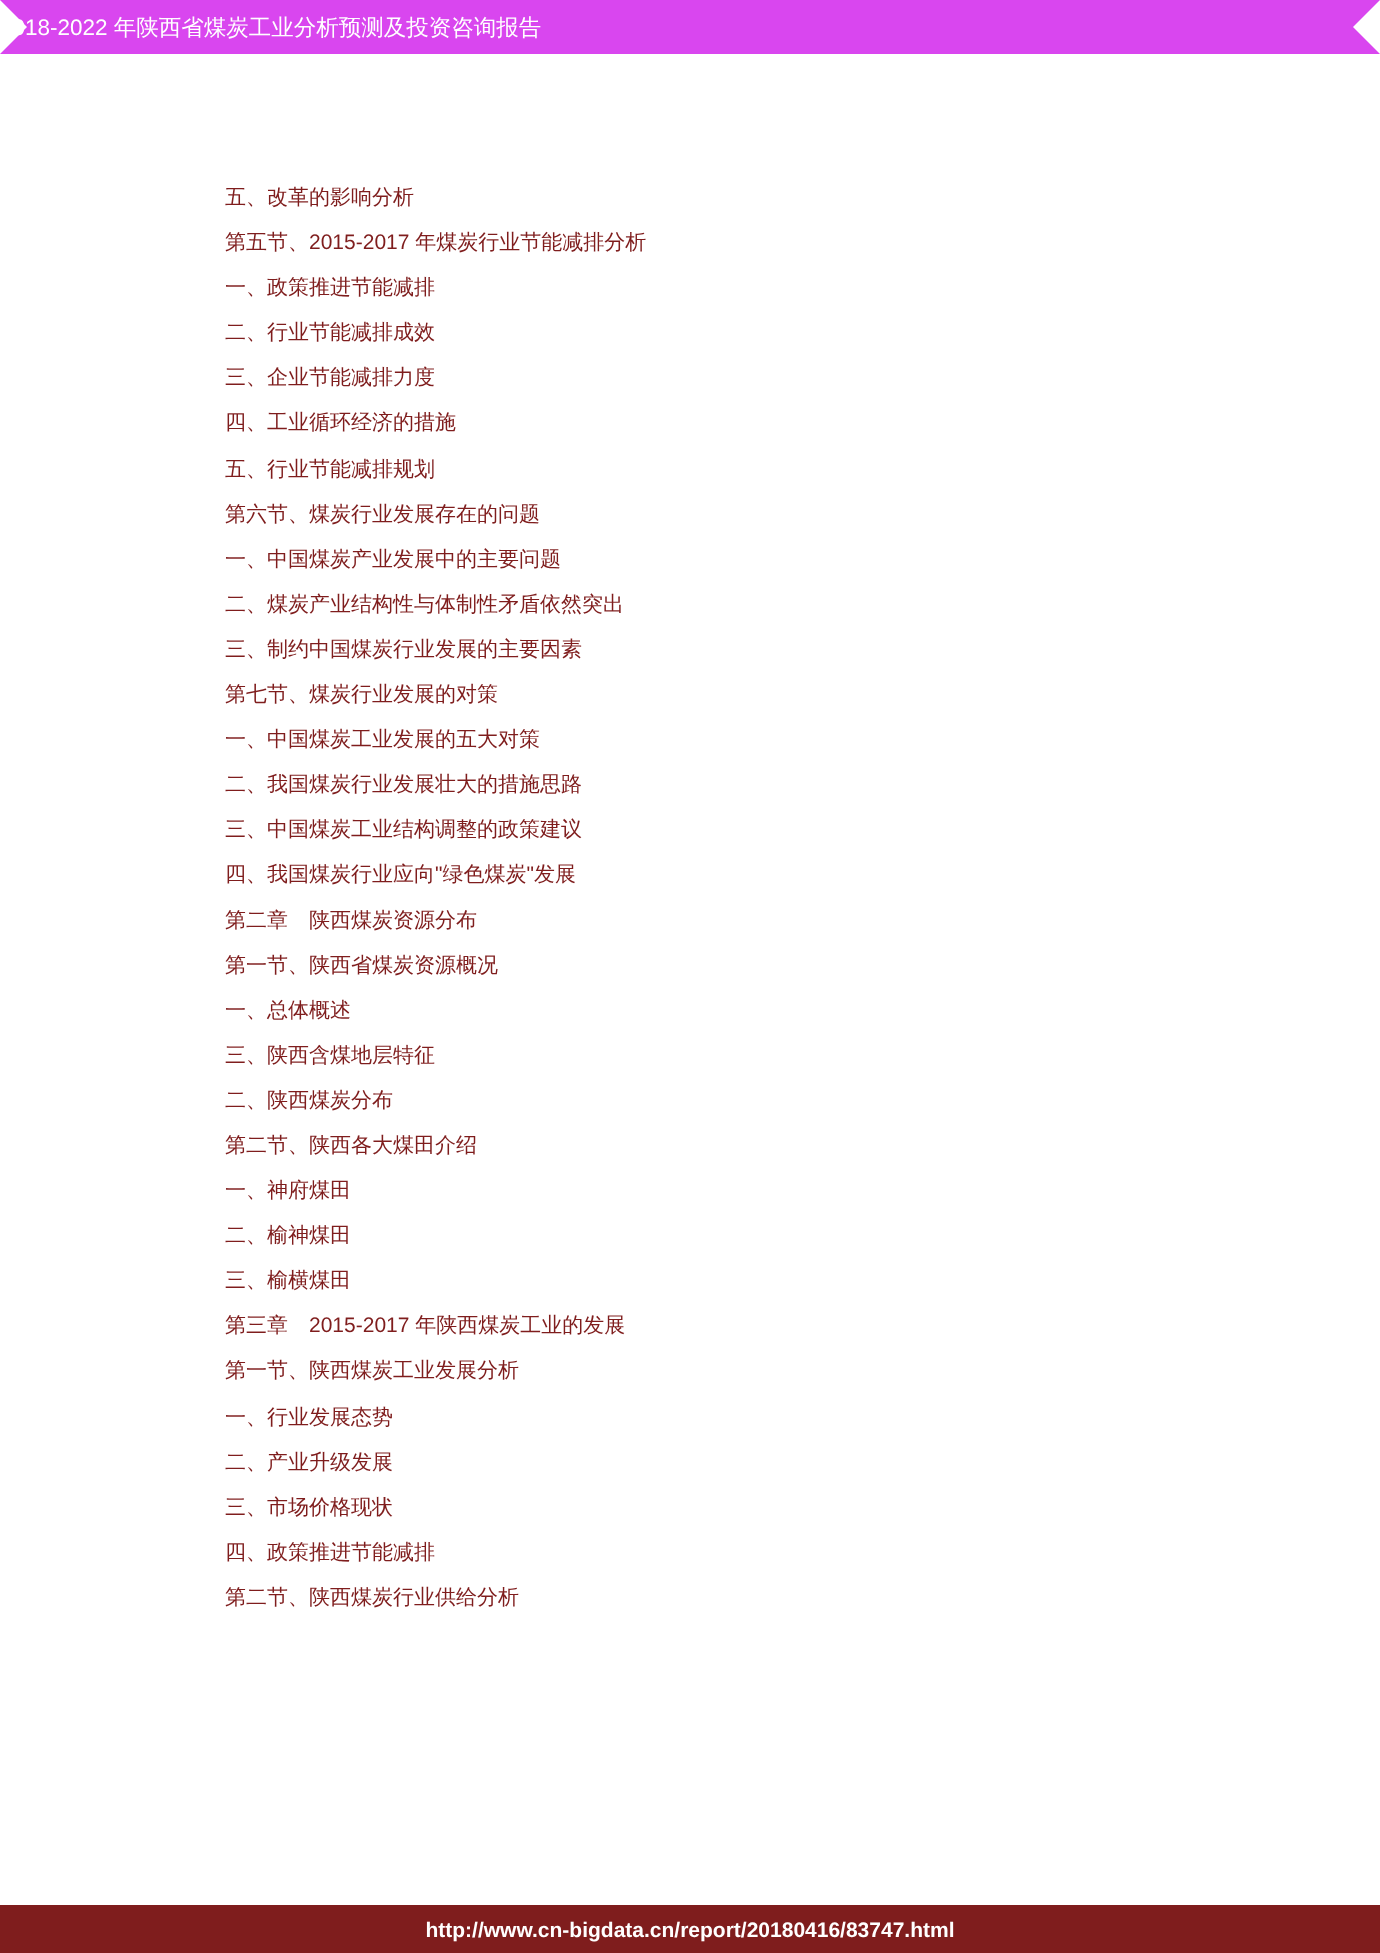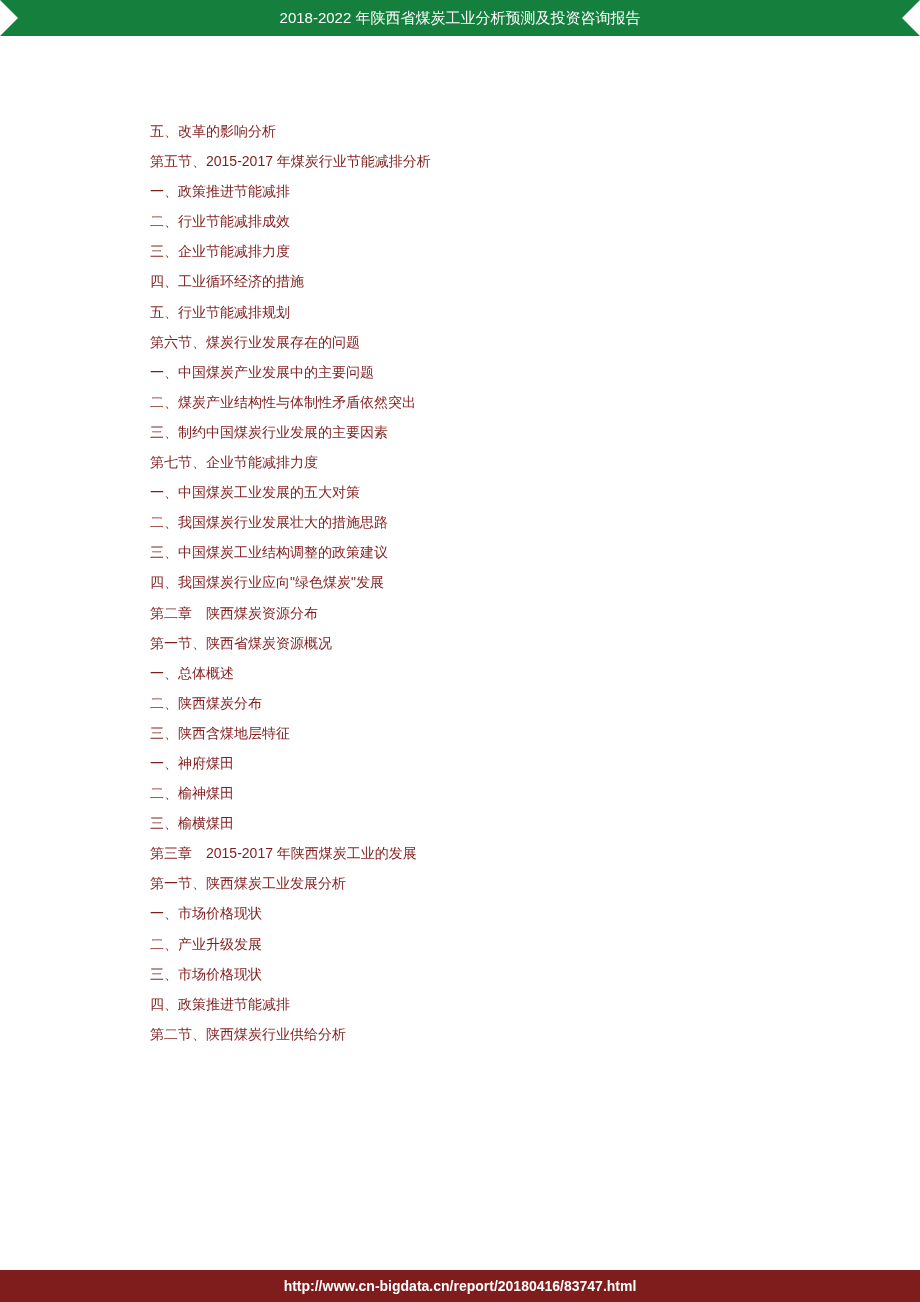--- a/index.html
+++ b/index.html
@@ -10,24 +10,23 @@
     body {
       width: 920px;
       height: 1302px;
       background: #ffffff;
       font-family: "Microsoft YaHei", "SimSun", sans-serif;
       position: relative;
     }
     .header-banner {
       width: 100%;
       height: 36px;
-      background: #15803d;
+      background: #d946ef;
       display: flex;
       align-items: center;
-      justify-content: center;
       position: relative;
     }
     .header-banner::before {
       content: '';
       position: absolute;
       left: 0;
       top: 0;
       border-left: 18px solid #ffffff;
       border-top: 18px solid transparent;
       border-bottom: 18px solid transparent;
@@ -84,36 +83,37 @@
   <div class="toc-line">第五节、2015-2017 年煤炭行业节能减排分析</div>
   <div class="toc-line">一、政策推进节能减排</div>
   <div class="toc-line">二、行业节能减排成效</div>
   <div class="toc-line">三、企业节能减排力度</div>
   <div class="toc-line">四、工业循环经济的措施</div>
   <div class="toc-line">五、行业节能减排规划</div>
   <div class="toc-line">第六节、煤炭行业发展存在的问题</div>
   <div class="toc-line">一、中国煤炭产业发展中的主要问题</div>
   <div class="toc-line">二、煤炭产业结构性与体制性矛盾依然突出</div>
   <div class="toc-line">三、制约中国煤炭行业发展的主要因素</div>
-  <div class="toc-line">第七节、企业节能减排力度</div>
+  <div class="toc-line">第七节、煤炭行业发展的对策</div>
   <div class="toc-line">一、中国煤炭工业发展的五大对策</div>
   <div class="toc-line">二、我国煤炭行业发展壮大的措施思路</div>
   <div class="toc-line">三、中国煤炭工业结构调整的政策建议</div>
   <div class="toc-line">四、我国煤炭行业应向"绿色煤炭"发展</div>
   <div class="toc-line">第二章　陕西煤炭资源分布</div>
   <div class="toc-line">第一节、陕西省煤炭资源概况</div>
   <div class="toc-line">一、总体概述</div>
+  <div class="toc-line">三、陕西含煤地层特征</div>
   <div class="toc-line">二、陕西煤炭分布</div>
-  <div class="toc-line">三、陕西含煤地层特征</div>
+  <div class="toc-line">第二节、陕西各大煤田介绍</div>
   <div class="toc-line">一、神府煤田</div>
   <div class="toc-line">二、榆神煤田</div>
   <div class="toc-line">三、榆横煤田</div>
   <div class="toc-line">第三章　2015-2017 年陕西煤炭工业的发展</div>
   <div class="toc-line">第一节、陕西煤炭工业发展分析</div>
-  <div class="toc-line">一、市场价格现状</div>
+  <div class="toc-line">一、行业发展态势</div>
   <div class="toc-line">二、产业升级发展</div>
   <div class="toc-line">三、市场价格现状</div>
   <div class="toc-line">四、政策推进节能减排</div>
   <div class="toc-line">第二节、陕西煤炭行业供给分析</div>
 </div>
 
 <div class="footer-banner">
   <span class="footer-url">http://www.cn-bigdata.cn/report/20180416/83747.html</span>
 </div>
 

